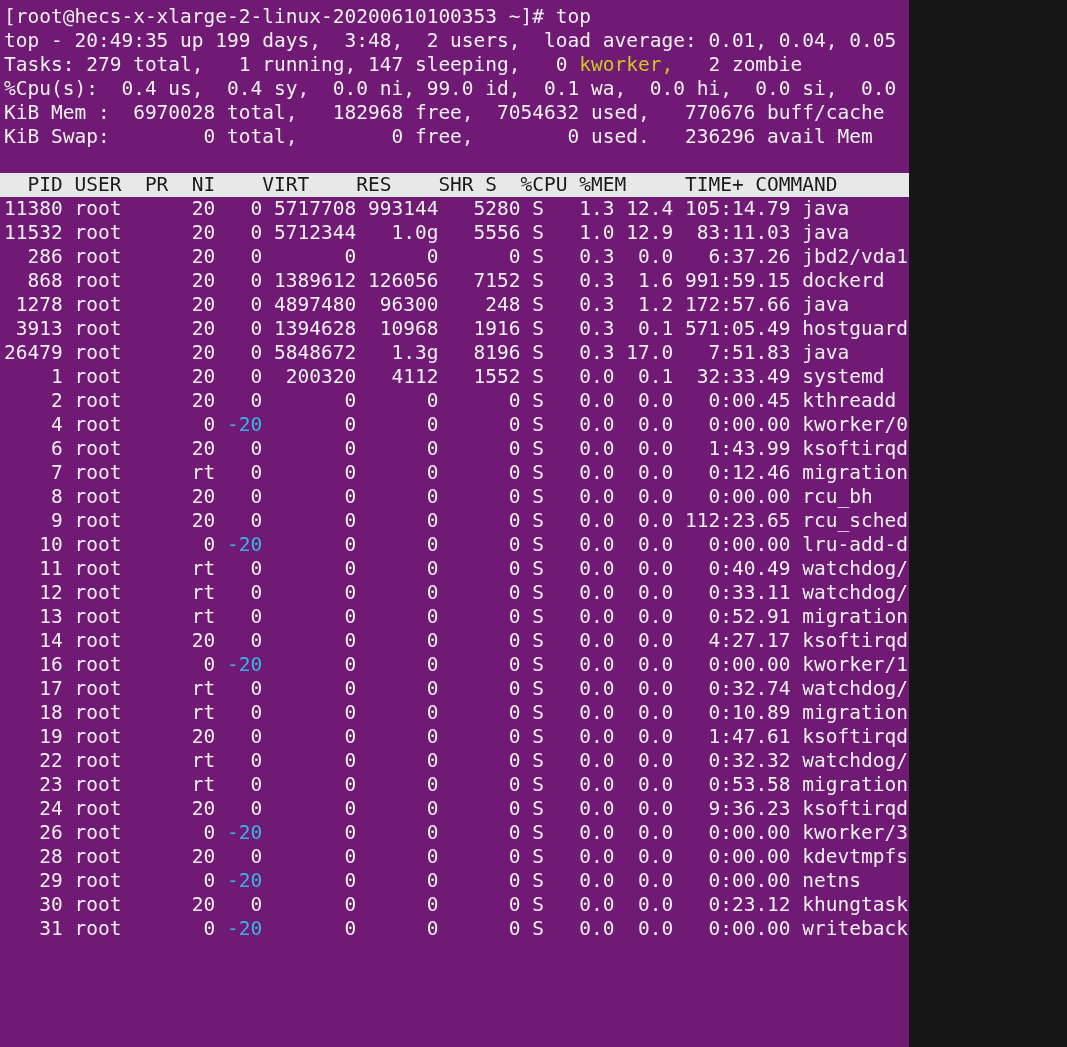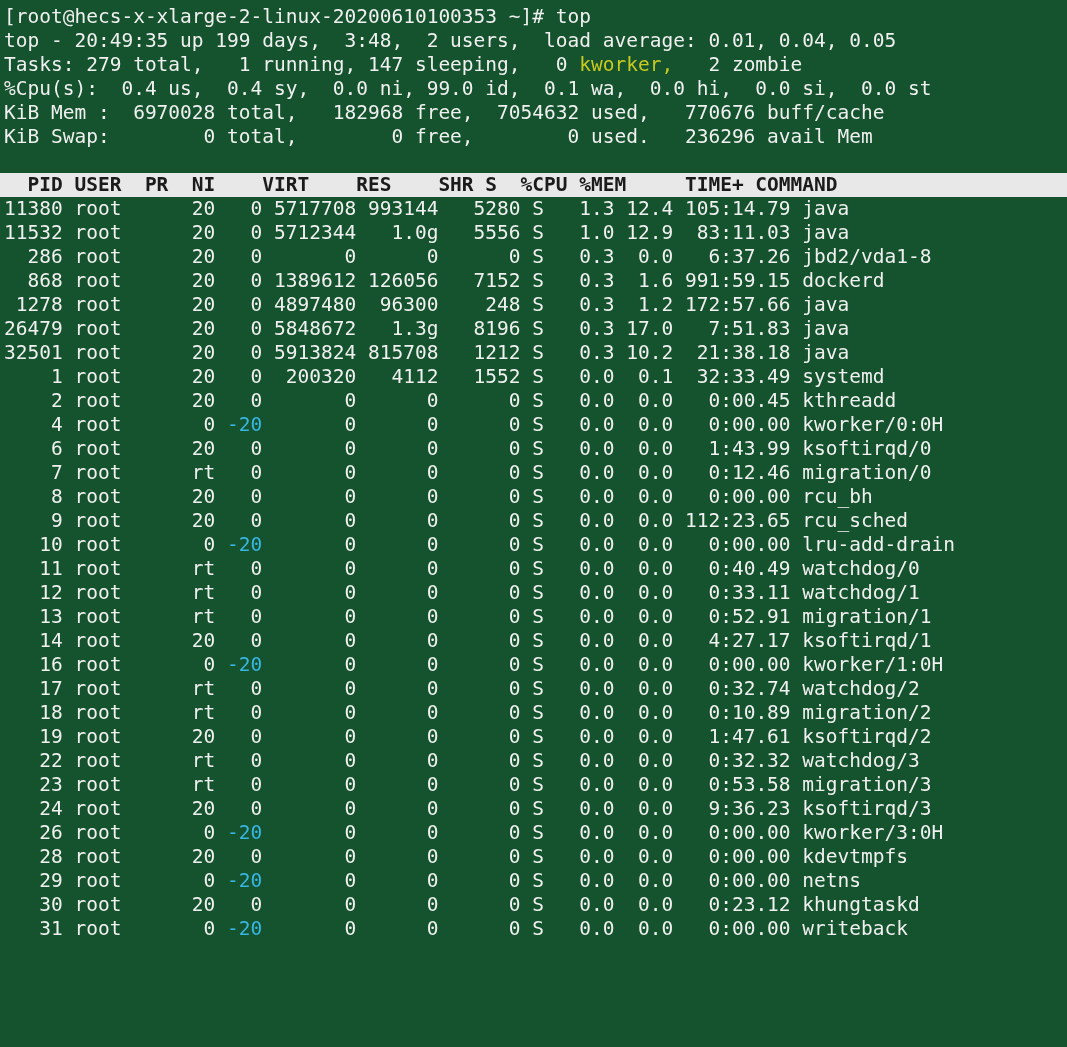--- a/index.html
+++ b/index.html
@@ -1,38 +1,37 @@
 <!DOCTYPE html>
 <html><head>
 <meta charset="utf-8">
 <style>
   html, body { margin: 0; padding: 0; background: #161616; }
   .terminal {
     position: relative;
-    width: 1067px;
+    width: 909px;
     height: 1047px;
-    background: #14532d;
+    background: #701a75;
     font-family: "DejaVu Sans Mono", "Liberation Mono", monospace;
     font-size: 19.5px;
     line-height: 24px;
     color: #f0f0f0;
     overflow: hidden;
     box-sizing: border-box;
     padding-top: 5px;
     cursor: text;
   }
   .line {
     height: 24px;
     white-space: pre;
     padding-left: 4px;
   }
   .thead-line {
     background: #e8e8e8;
     color: #1b1b1b;
-    font-weight: bold;
   }
   .seg-fg { color: inherit; }
   .seg-yellow { color: #c9c91f; }
   .seg-cyan { color: #38b6e3; text-align: center; }
 </style>
 </head>
 <body>
 
 <div class="terminal">
   <div id="summary">
@@ -44,22 +43,22 @@
       <div class="line"><span class="seg-fg">KiB Swap:        0 total,        0 free,        0 used.   236296 avail Mem</span></div>
       <div class="line">&nbsp;</div>
     </div>
   <div id="table-header" class="line thead-line">  PID USER  PR  NI    VIRT    RES    SHR S  %CPU %MEM     TIME+ COMMAND</div>
   <div id="rows">
       <div class="line">11380 root      20 <span class="seg-fg">  0</span> 5717708 993144   5280 S   1.3 12.4 105:14.79 java</div>
       <div class="line">11532 root      20 <span class="seg-fg">  0</span> 5712344   1.0g   5556 S   1.0 12.9  83:11.03 java</div>
       <div class="line">  286 root      20 <span class="seg-fg">  0</span>       0      0      0 S   0.3  0.0   6:37.26 jbd2/vda1-8</div>
       <div class="line">  868 root      20 <span class="seg-fg">  0</span> 1389612 126056   7152 S   0.3  1.6 991:59.15 dockerd</div>
       <div class="line"> 1278 root      20 <span class="seg-fg">  0</span> 4897480  96300    248 S   0.3  1.2 172:57.66 java</div>
+      <div class="line"> 3913 root      20 <span class="seg-fg">  0</span> 1394628  10968   1916 S   0.3  0.1 571:05.49 hostguard</div>
       <div class="line">26479 root      20 <span class="seg-fg">  0</span> 5848672   1.3g   8196 S   0.3 17.0   7:51.83 java</div>
-      <div class="line">32501 root      20 <span class="seg-fg">  0</span> 5913824 815708   1212 S   0.3 10.2  21:38.18 java</div>
       <div class="line">    1 root      20 <span class="seg-fg">  0</span>  200320   4112   1552 S   0.0  0.1  32:33.49 systemd</div>
       <div class="line">    2 root      20 <span class="seg-fg">  0</span>       0      0      0 S   0.0  0.0   0:00.45 kthreadd</div>
       <div class="line">    4 root       0 <span class="seg-cyan">-20</span>       0      0      0 S   0.0  0.0   0:00.00 kworker/0:0H</div>
       <div class="line">    6 root      20 <span class="seg-fg">  0</span>       0      0      0 S   0.0  0.0   1:43.99 ksoftirqd/0</div>
       <div class="line">    7 root      rt <span class="seg-fg">  0</span>       0      0      0 S   0.0  0.0   0:12.46 migration/0</div>
       <div class="line">    8 root      20 <span class="seg-fg">  0</span>       0      0      0 S   0.0  0.0   0:00.00 rcu_bh</div>
       <div class="line">    9 root      20 <span class="seg-fg">  0</span>       0      0      0 S   0.0  0.0 112:23.65 rcu_sched</div>
       <div class="line">   10 root       0 <span class="seg-cyan">-20</span>       0      0      0 S   0.0  0.0   0:00.00 lru-add-drain</div>
       <div class="line">   11 root      rt <span class="seg-fg">  0</span>       0      0      0 S   0.0  0.0   0:40.49 watchdog/0</div>
       <div class="line">   12 root      rt <span class="seg-fg">  0</span>       0      0      0 S   0.0  0.0   0:33.11 watchdog/1</div>

